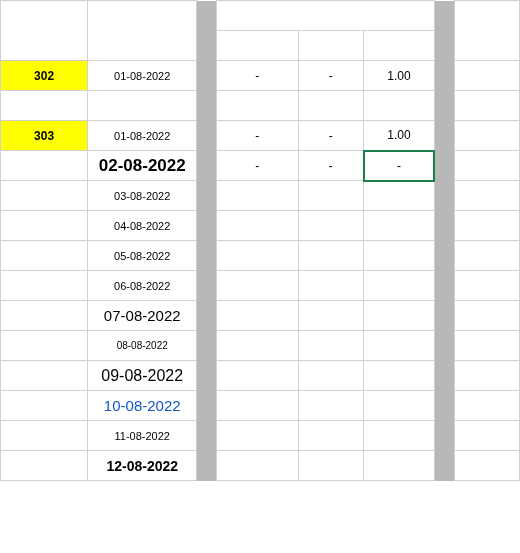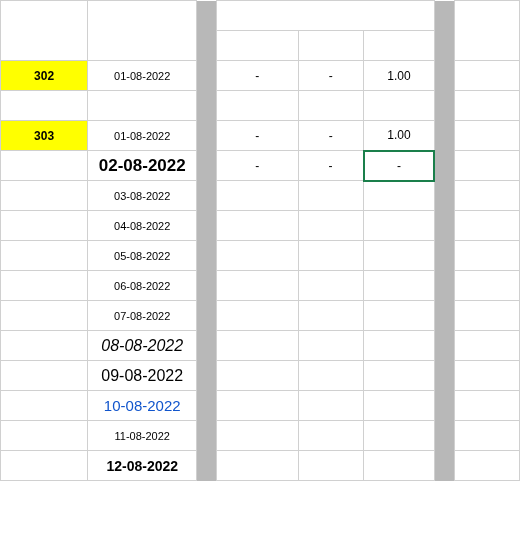--- a/index.html
+++ b/index.html
@@ -153,31 +153,31 @@
           <td style="font-size: 11px;">06-08-2022</td>
           <td style="background: rgb(184, 184, 184); border: none;"></td>
           <td></td>
           <td></td>
           <td></td>
           <td style="background: rgb(184, 184, 184); border: none;"></td>
           <td></td>
         </tr>
         <tr>
           <td></td>
-          <td style="font-size: 11px;">07-08-2022</td>
-          <td style="background: rgb(184, 184, 184); border: none;"></td>
-          <td></td>
-          <td></td>
-          <td></td>
-          <td style="background: rgb(184, 184, 184); border: none;"></td>
-          <td></td>
-        </tr>
-        <tr>
-          <td></td>
-          <td style="font-size: 16px; font-style: italic;">08-08-2022</td>
+          <td style="font-size: 15px;">07-08-2022</td>
+          <td style="background: rgb(184, 184, 184); border: none;"></td>
+          <td></td>
+          <td></td>
+          <td></td>
+          <td style="background: rgb(184, 184, 184); border: none;"></td>
+          <td></td>
+        </tr>
+        <tr>
+          <td></td>
+          <td style="font-size: 10px;">08-08-2022</td>
           <td style="background: rgb(184, 184, 184); border: none;"></td>
           <td></td>
           <td></td>
           <td></td>
           <td style="background: rgb(184, 184, 184); border: none;"></td>
           <td></td>
         </tr>
         <tr>
           <td></td>
           <td style="font-size: 16px;">09-08-2022</td>

